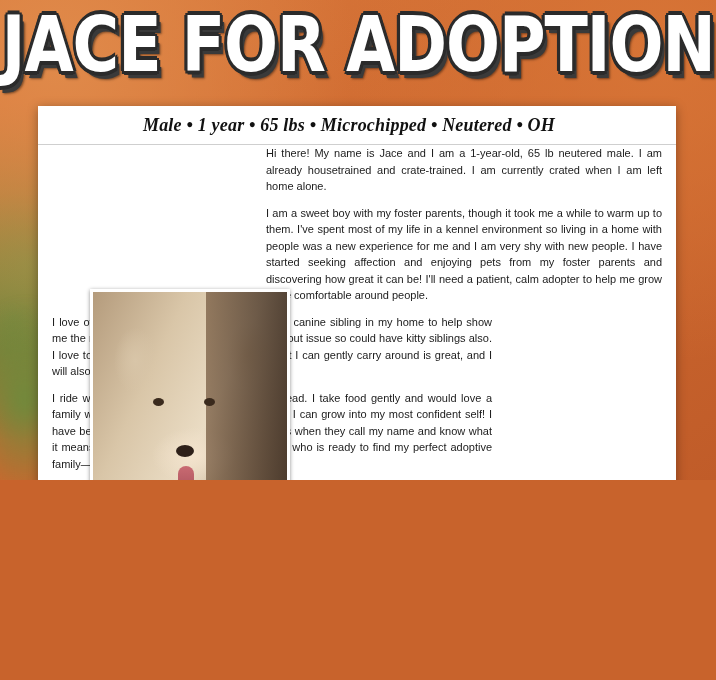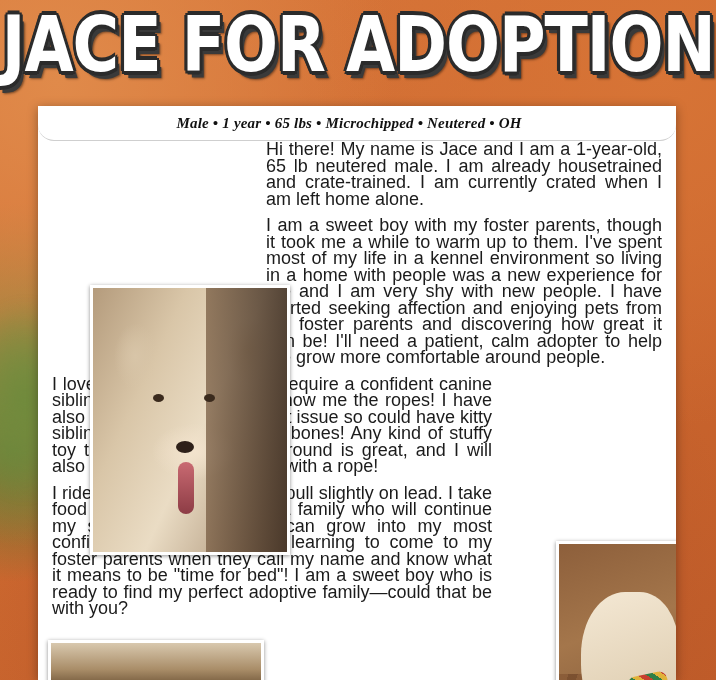--- a/index.html
+++ b/index.html
@@ -11,21 +11,21 @@
     height: 680px;
     overflow: hidden;
     font-family: "Liberation Sans", sans-serif;
     background: #c8632c;
   }
 
   
   #poster {
     position: relative;
     width: 716px;
-    height: 680px;
+    height: 480px;
     background:
       radial-gradient(circle at 8% 12%, #e08a4a 0%, rgba(224,138,74,0) 38%),
       radial-gradient(circle at 92% 10%, #d77436 0%, rgba(215,116,54,0) 40%),
       radial-gradient(circle at 4% 55%, #7d8f43 0%, rgba(125,143,67,0) 22%),
       radial-gradient(circle at 2% 66%, #5e7a33 0%, rgba(94,122,51,0) 16%),
       radial-gradient(circle at 50% 95%, #b4552a 0%, rgba(180,85,42,0) 55%),
       linear-gradient(150deg, #d9793c 0%, #cf6a30 45%, #c05c29 100%);
     overflow: hidden;
   }
   #poster:before {
@@ -75,25 +75,24 @@
     overflow: hidden;
   }
 
   .statline {
     margin: 0;
     padding: 9px 16px 8px 0;
     text-align: center;
     font-family: "Liberation Serif", serif;
     font-style: italic;
     font-weight: bold;
-    font-size: 15px;
+    font-size: 18px;
     color: #111;
     border-bottom: 1px solid #cfcfcf;
     letter-spacing: 0.2px;
-    border-radius: 16px;
   }
 
   .body-area {
     position: relative;
     padding: 0 14px;
   }
 
   
   .compat {
     margin: 0 0 8px 0;
@@ -103,21 +102,21 @@
     font-weight: bold;
     color: #111;
   }
   .compat .k { margin-right: 6px; }
   .compat .v { color: #f0a000; margin-right: 18px; }
   .compat .v-green { color: #27a31c; margin-right: 18px; }
   .compat .v-last { margin-right: 0; }
 
   p.copy {
     margin: 0 0 10px 0;
-    font-size: 18px;
+    font-size: 11px;
     line-height: 16.5px;
     color: #1b1b1b;
     text-align: justify;
   }
 
   
   .photo {
     position: absolute;
     border: 3px solid #ffffff;
     box-shadow: 0 1px 4px rgba(0,0,0,0.45);

